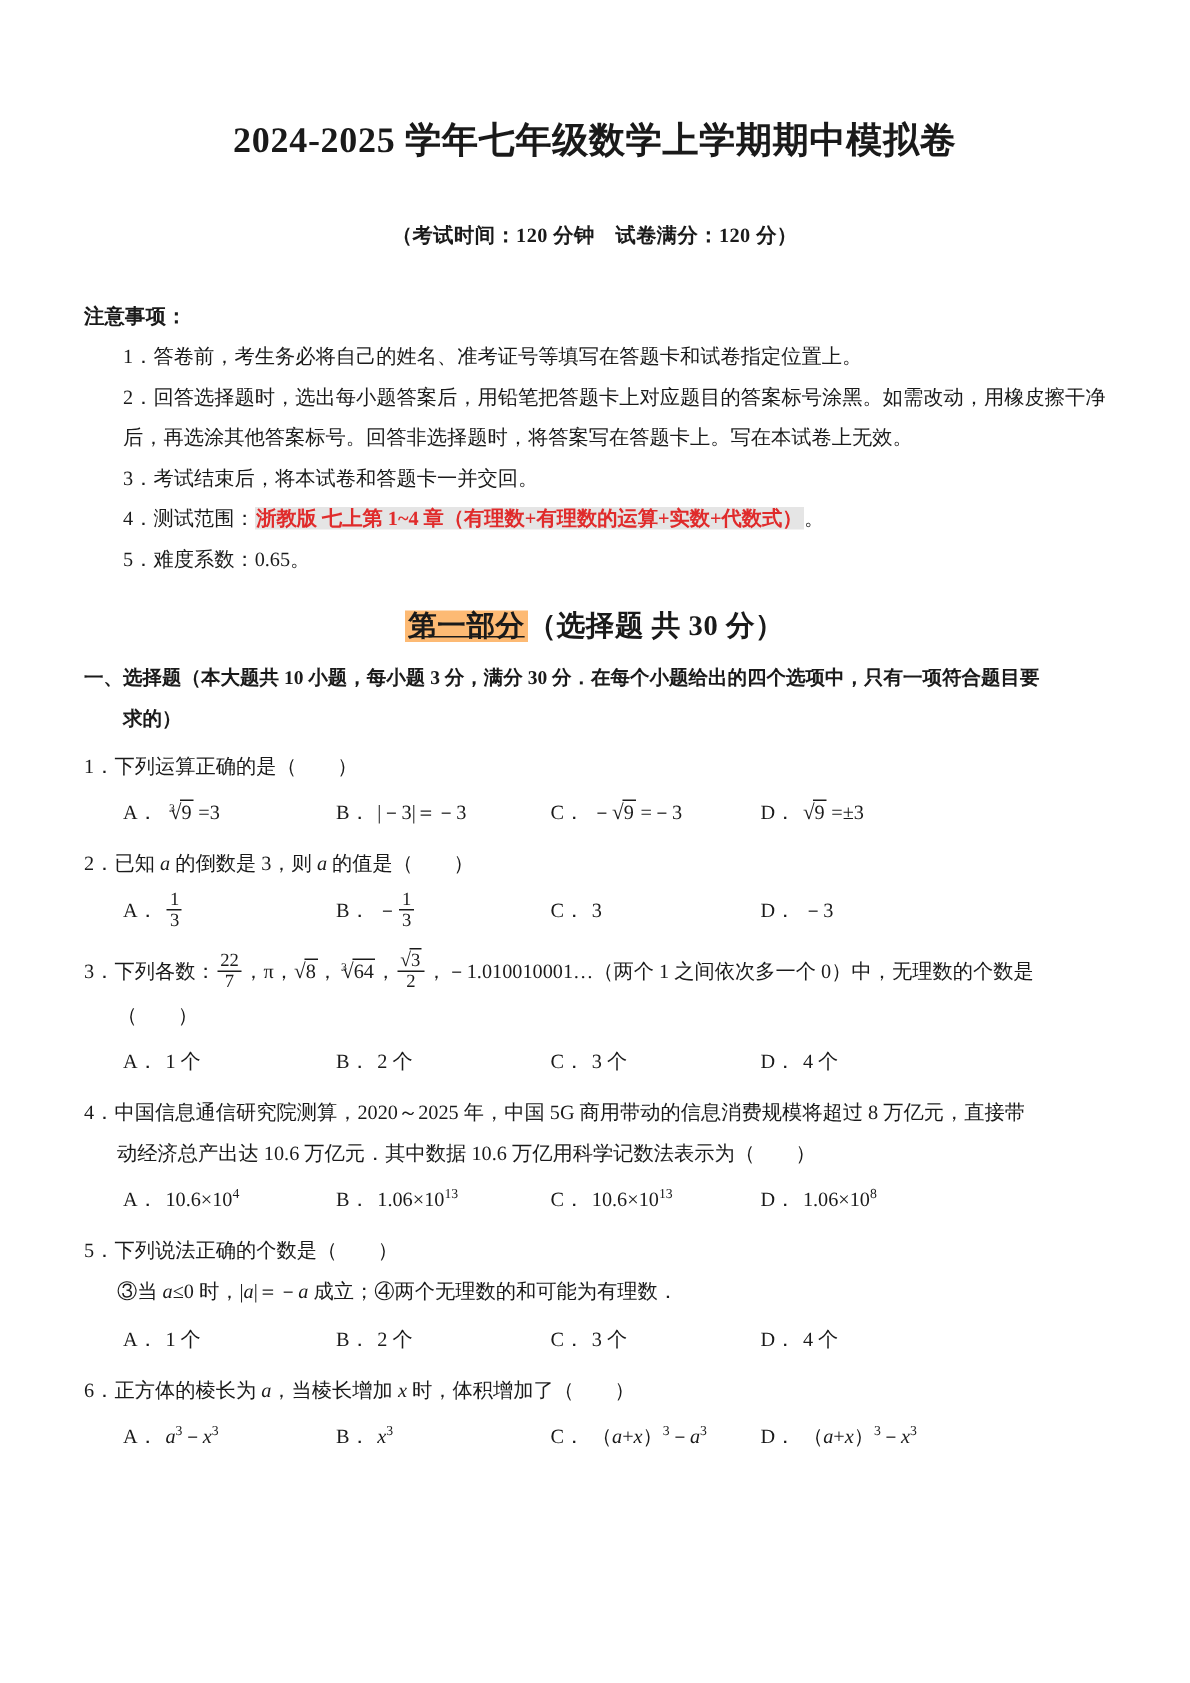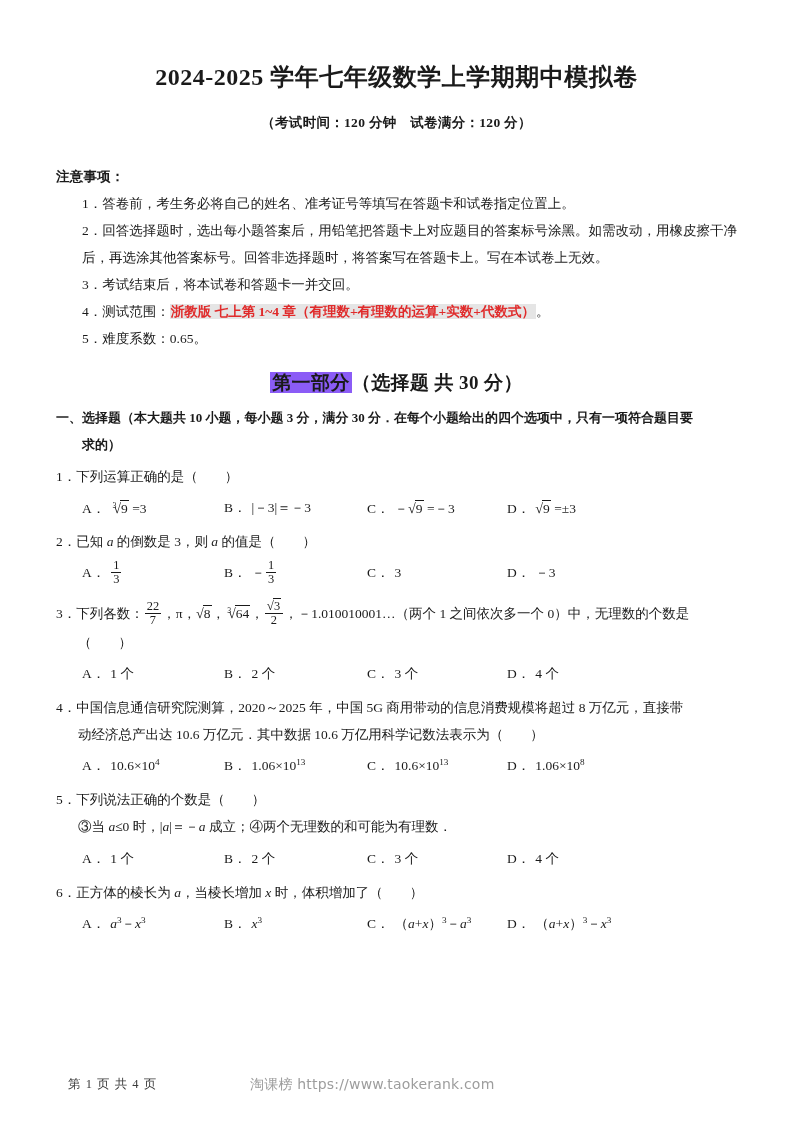--- a/index.html
+++ b/index.html
@@ -18,21 +18,21 @@
     box-sizing:border-box;
     padding:0 56px;
   }
 
   
   .doc-title{
     text-align:center;
     font-size:24px;
     font-weight:bold;
     letter-spacing:.5px;
-    margin:0;
+    margin:17px;
     padding-top:62px;
     line-height:1.25;
     font-family:"Liberation Serif","DejaVu Serif",serif;
   }
   .doc-subtitle{
     text-align:center;
     font-size:13.5px;
     font-weight:bold;
     margin:0;
     padding-top:22px;
@@ -69,22 +69,23 @@
   .part-heading{
     text-align:center;
     font-size:19px;
     font-weight:bold;
     margin:0;
     padding-top:18px;
     padding-bottom:8px;
     letter-spacing:.4px;
   }
   .part-heading .boxed{
-    background:#8b5cf6;
+    background:#fdba74;
     padding:0 2px;
+    text-decoration:underline;
   }
 
   
   .sec-line{
     font-size:13px;
     font-weight:bold;
     line-height:27px;
     margin:0;
     text-align:justify;
     text-justify:inter-ideograph;
@@ -347,18 +348,14 @@
       </span>
       <span class="opt o3">
         <span class="tag">C．</span>（<em class="var">a</em>+<em class="var">x</em>）<sup>3</sup>－<em class="var">a</em><sup>3</sup>
       </span>
       <span class="opt o4">
         <span class="tag">D．</span>（<em class="var">a</em>+<em class="var">x</em>）<sup>3</sup>－<em class="var">x</em><sup>3</sup>
       </span>
     </div>
   </div>
 
-  <div class="footer">
-    <span class="page-num">第 1 页 共 4 页</span>
-    <span class="watermark">淘课榜 https://www.taokerank.com</span>
-  </div>
 
 </div>
 
 </body></html>

